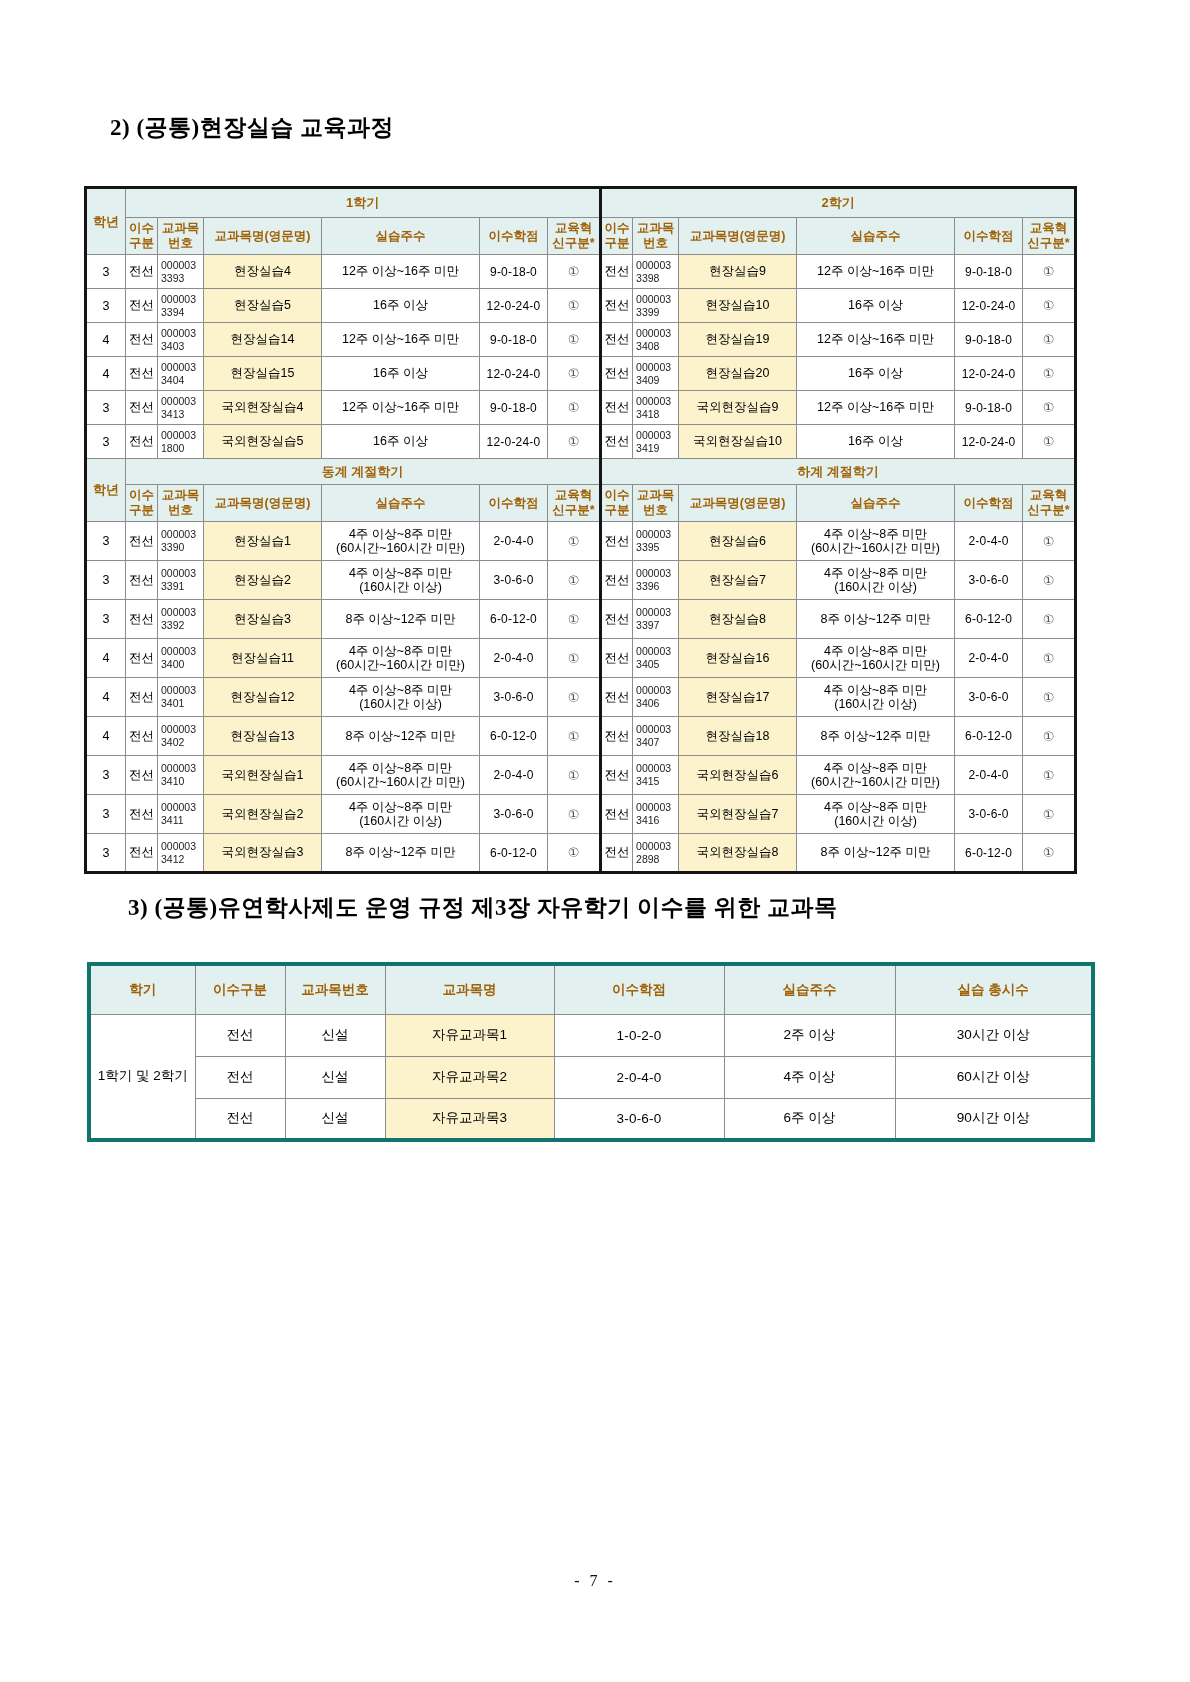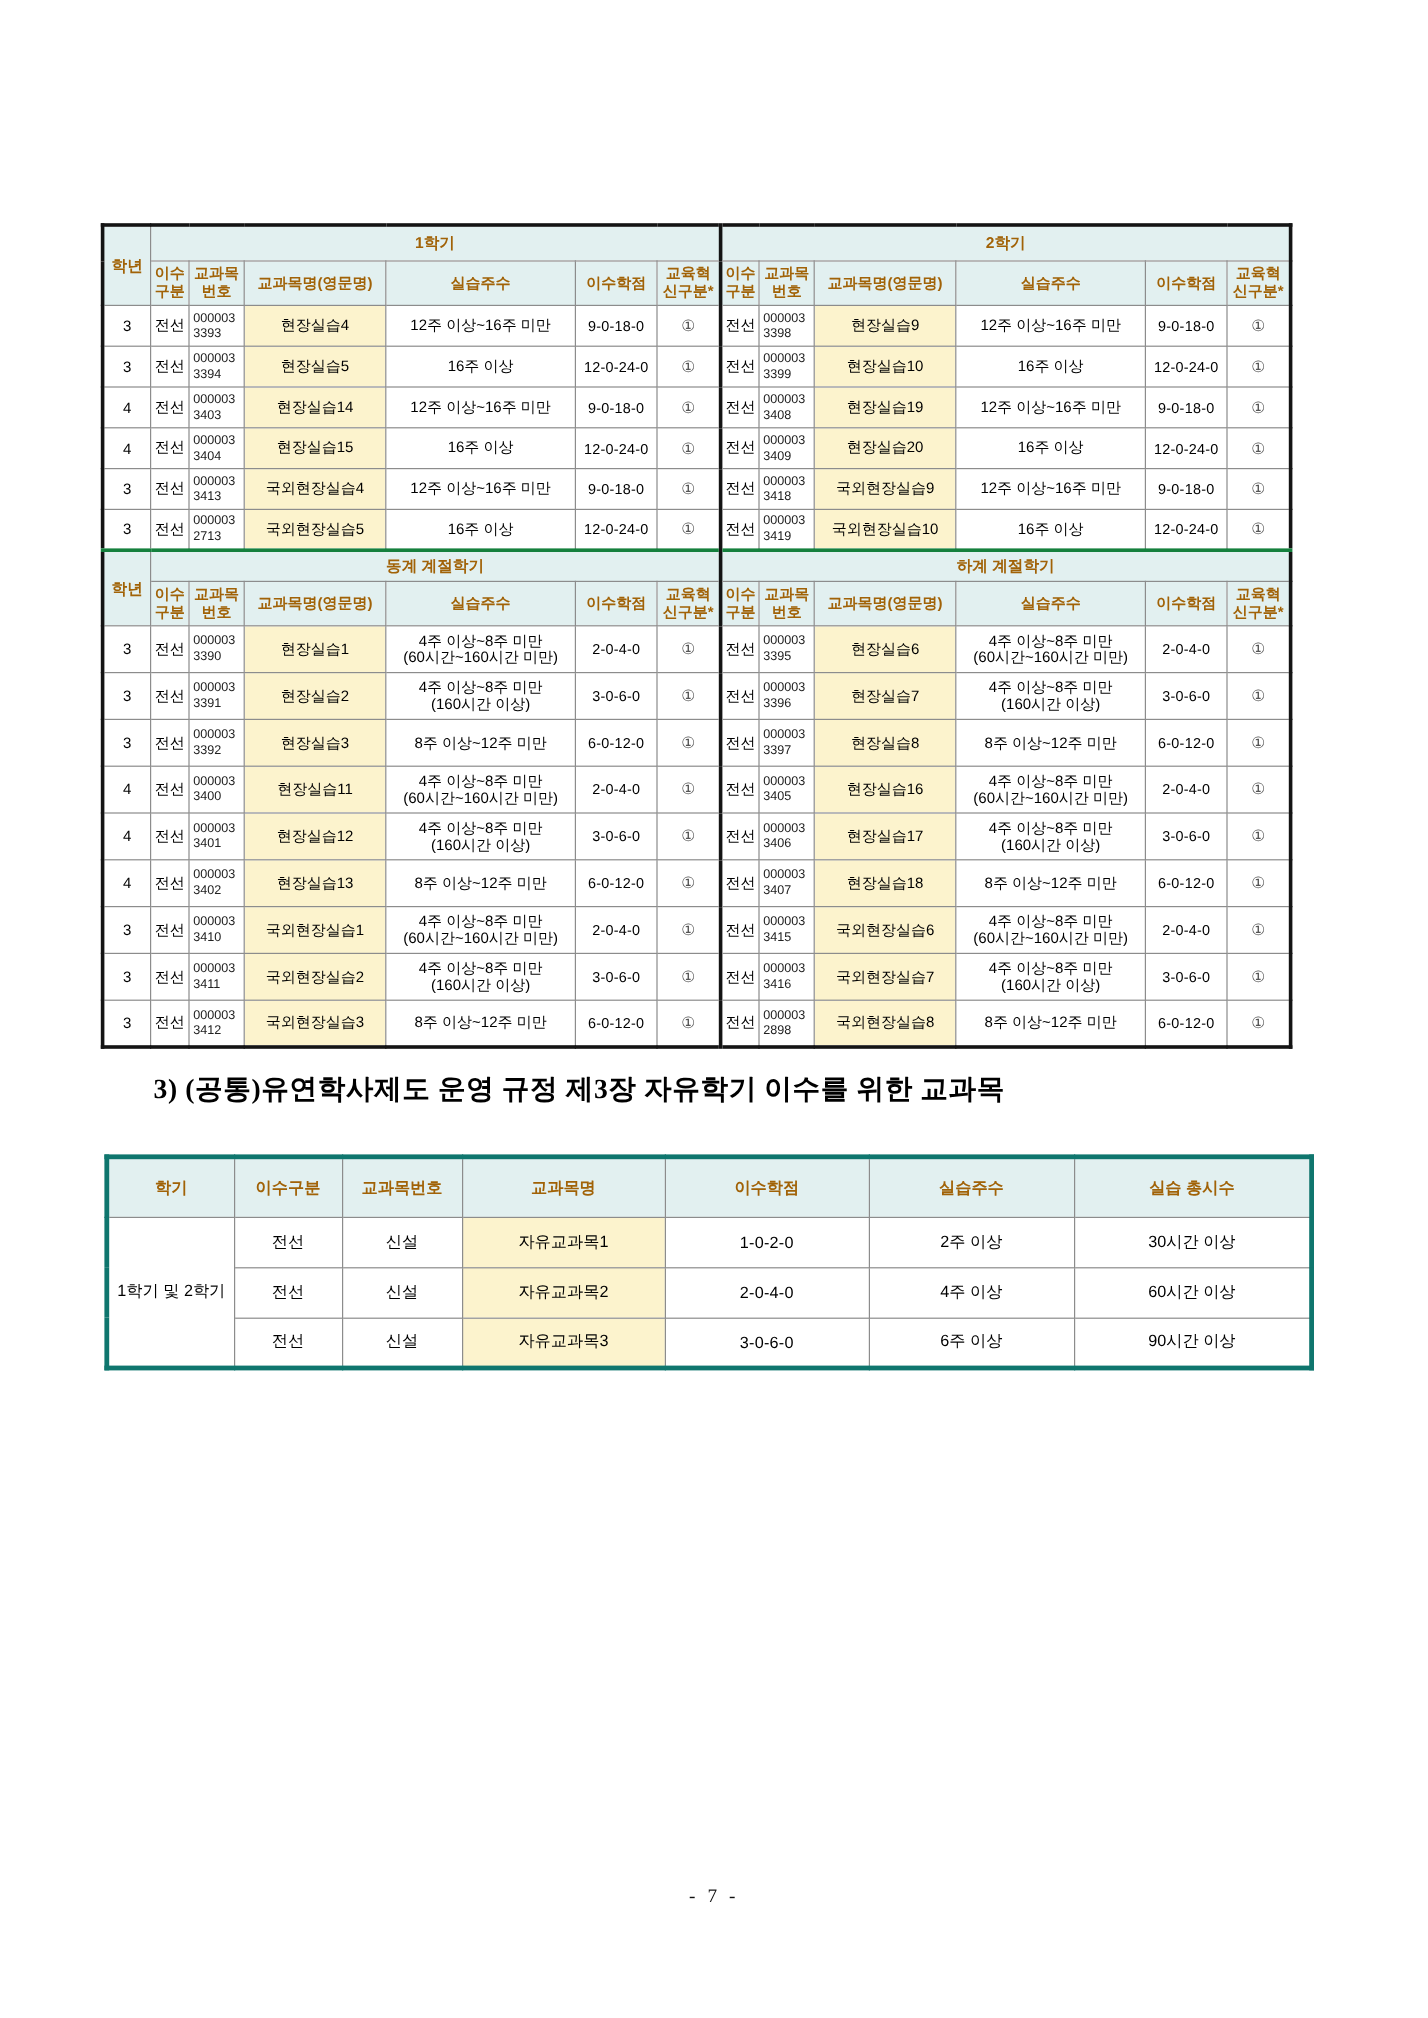--- a/index.html
+++ b/index.html
@@ -12,21 +12,21 @@
 
   table{border-collapse:collapse;table-layout:fixed;background:#fff;}
   th,td{border:1px solid #8c8c8c;text-align:center;vertical-align:middle;padding:1px 2px;box-sizing:border-box;overflow:hidden;}
 
   .t1{position:absolute;left:84px;top:186px;width:990px;border:3px solid #141414;}
   .t2{position:absolute;left:87px;top:962px;width:1004px;border:4px solid #0f766e;}
 
   .hdr{background:var(--header-bg,#e2f0f0);font-weight:bold;color:#a16207;}
   .t1 .group-row th{height:30px;font-size:13px;}
   .t1 .cols-row th{height:37px;font-size:12.5px;line-height:1.2;}
-  tbody.season .group-row th{border-top:3px solid #15803d;height:26px;margin-top:32px;}
+  tbody.season .group-row th{border-top:1px solid #15803d;height:26px;margin-top:32px;}
   tbody.regular .data-row{height:34px;}
   tbody.season .data-row{height:39px;}
 
   .t1 td{font-size:12.5px;}
   td.code{font-size:10.5px;text-align:left;line-height:1.2;color:#222;padding-left:3px;}
   td.name{background:var(--highlight-bg,#fcf3cd);}
   td.weeks{font-size:12.5px;line-height:1.15;}
   td.credits{font-size:12px;letter-spacing:0.2px;}
   td.badge{font-size:13px;color:#555;}
   .thick-left{border-left:3px solid #141414;}
@@ -34,20 +34,21 @@
   .t2 th{height:50px;font-size:13.5px;}
   .t2 td{height:42px;font-size:13.5px;}
   .t2 td.sem{line-height:1.35;margin-left:33px;}
 
   .footer{position:absolute;left:0;top:1572px;width:100%;text-align:center;font-family:"Liberation Serif","DejaVu Serif",serif;font-size:16px;letter-spacing:3px;color:#111;}
 </style>
 </head>
 <body>
 
 <div class="page">
+  <h2 class="title title2">2) (공통)현장실습 교육과정</h2>
 
   <table class="t1" id="t1">
     <colgroup id="t1cols">
         <col style="width: 40px;">
         <col style="width: 32px;">
         <col style="width: 46px;">
         <col style="width: 118px;">
         <col style="width: 158px;">
         <col style="width: 68px;">
         <col style="width: 53px;">
@@ -201,21 +202,21 @@
             <div>12주 이상~16주 미만</div>
           </td>
           <td class="credits">9-0-18-0</td>
           <td class="badge">①</td>
         </tr>
         <tr class="data-row">
           <td class="year">3</td>
           <td class="cat">전선</td>
           <td class="code">
             <div>000003</div>
-            <div>2713</div>
+            <div>1800</div>
           </td>
           <td class="name">국외현장실습5</td>
           <td class="weeks">
             <div>16주 이상</div>
           </td>
           <td class="credits">12-0-24-0</td>
           <td class="badge">①</td>
           <td class="cat thick-left">전선</td>
           <td class="code">
             <div>000003</div>

